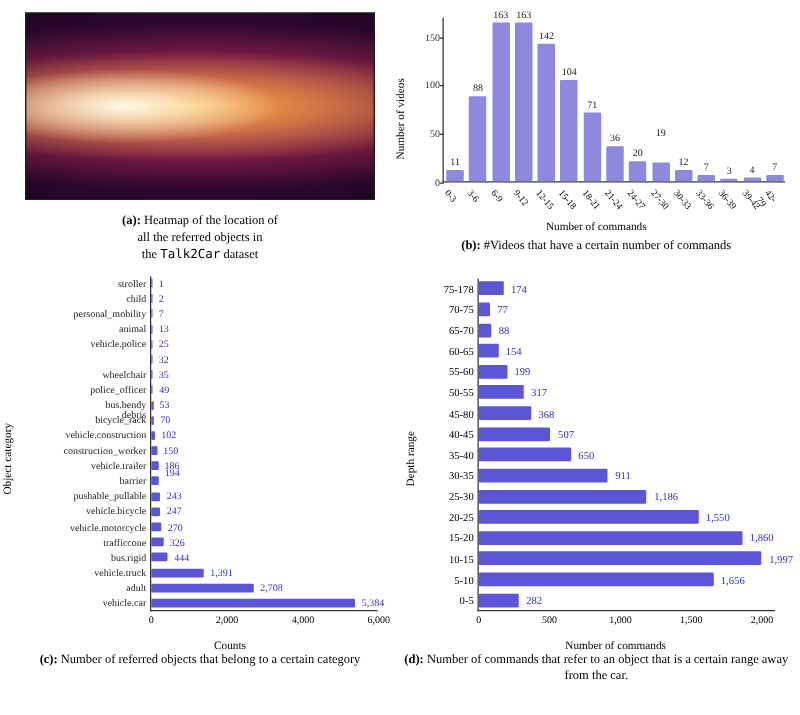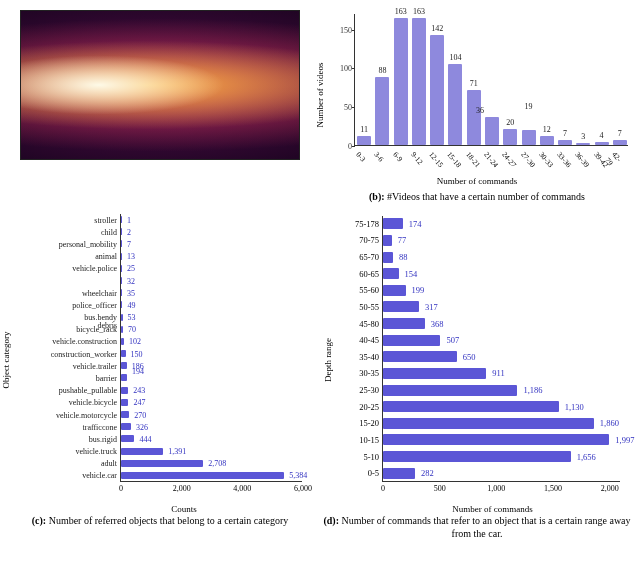--- a/index.html
+++ b/index.html
@@ -52,20 +52,28 @@
   .d-val { position: absolute; font-size: 8.5px; color: #3232c0; transform: translateY(-50%); padding-left: 4px; }
   .d-tick { position: absolute; top: 100%; font-size: 8px; transform: translateX(-50%); padding-top: 3px; }
 </style>
 </head>
 <body>
 
 <div class="grid">
 
   <div class="cell">
     <div class="heatmap"></div>
+    <div class="caption" style="margin-top:10px;">
+      <b>(a):</b>
+      <span>Heatmap of the location of</span><br>
+      <span>all the referred objects in</span><br>
+      <span>the</span>
+      <span class="mono">Talk2Car</span>
+      <span>dataset</span>
+    </div>
   </div>
 
   <div class="cell">
     <div class="bchart">
       <span class="b-ylabel">Number of videos</span>
       <div class="b-plot" id="bplot">
           <span class="b-tick" style="top: 132px;">0</span>
           <span class="b-tickline" style="top: 132px;"></span>
           <span class="b-tick" style="top: 93.1765px;">50</span>
           <span class="b-tickline" style="top: 93.1765px;"></span>
@@ -88,21 +96,21 @@
           <div class="b-bar" style="left: 75.2px; height: 110.259px;"></div>
           <span class="b-val" style="left: 82.2px; bottom: 112.259px;">142</span>
           <span class="b-cat" style="left: 79.2px; top: 136px; transform: rotate(50deg);">12-15</span>
           <div class="b-bar" style="left: 93.4667px; height: 80.7529px;"></div>
           <span class="b-val" style="left: 100.467px; bottom: 82.7529px;">104</span>
           <span class="b-cat" style="left: 97.4667px; top: 136px; transform: rotate(50deg);">15-18</span>
           <div class="b-bar" style="left: 111.733px; height: 55.1294px;"></div>
           <span class="b-val" style="left: 118.733px; bottom: 57.1294px;">71</span>
           <span class="b-cat" style="left: 115.733px; top: 136px; transform: rotate(50deg);">18-21</span>
           <div class="b-bar" style="left: 130px; height: 27.9529px;"></div>
-          <span class="b-val" style="left: 125px; bottom: 29.9529px;">36</span>
+          <span class="b-val" style="left: 137px; bottom: 29.9529px;">36</span>
           <span class="b-cat" style="left: 134px; top: 136px; transform: rotate(50deg);">21-24</span>
           <div class="b-bar" style="left: 148.267px; height: 15.5294px;"></div>
           <span class="b-val" style="left: 155.267px; bottom: 17.5294px;">20</span>
           <span class="b-cat" style="left: 152.267px; top: 136px; transform: rotate(50deg);">24-27</span>
           <div class="b-bar" style="left: 166.533px; height: 14.7529px;"></div>
           <span class="b-val" style="left: 173.533px; bottom: 34px; margin-top: 19px;">19</span>
           <span class="b-cat" style="left: 170.533px; top: 136px; transform: rotate(50deg);">27-30</span>
           <div class="b-bar" style="left: 184.8px; height: 9.31765px;"></div>
           <span class="b-val" style="left: 191.8px; bottom: 11.3176px;">12</span>
           <span class="b-cat" style="left: 188.8px; top: 136px; transform: rotate(50deg);">30-33</span>
@@ -247,21 +255,21 @@
           <span class="d-cat" style="top: 141.312px;">35-40</span>
           <span class="d-val" style="top: 141.312px; left: 75.6667px;">650</span>
           <div class="d-bar" style="top: 152.438px; width: 103.247px;"></div>
           <span class="d-cat" style="top: 157.938px;">30-35</span>
           <span class="d-val" style="top: 157.938px; left: 105.247px;">911</span>
           <div class="d-bar" style="top: 169.062px; width: 134.413px;"></div>
           <span class="d-cat" style="top: 174.562px;">25-30</span>
           <span class="d-val" style="top: 174.562px; left: 136.413px;">1,186</span>
           <div class="d-bar" style="top: 185.688px; width: 175.667px;"></div>
           <span class="d-cat" style="top: 191.188px;">20-25</span>
-          <span class="d-val" style="top: 191.188px; left: 177.667px;">1,130</span>
+          <span class="d-val" style="top: 191.188px; left: 177.667px;">1,550</span>
           <div class="d-bar" style="top: 202.312px; width: 210.8px;"></div>
           <span class="d-cat" style="top: 207.812px;">15-20</span>
           <span class="d-val" style="top: 207.812px; left: 212.8px;">1,860</span>
           <div class="d-bar" style="top: 218.938px; width: 226.327px;"></div>
           <span class="d-cat" style="top: 224.438px;">10-15</span>
           <span class="d-val" style="top: 224.438px; left: 228.327px;">1,997</span>
           <div class="d-bar" style="top: 235.562px; width: 187.68px;"></div>
           <span class="d-cat" style="top: 241.062px;">5-10</span>
           <span class="d-val" style="top: 241.062px; left: 189.68px;">1,656</span>
           <div class="d-bar" style="top: 252.188px; width: 31.96px;"></div>

